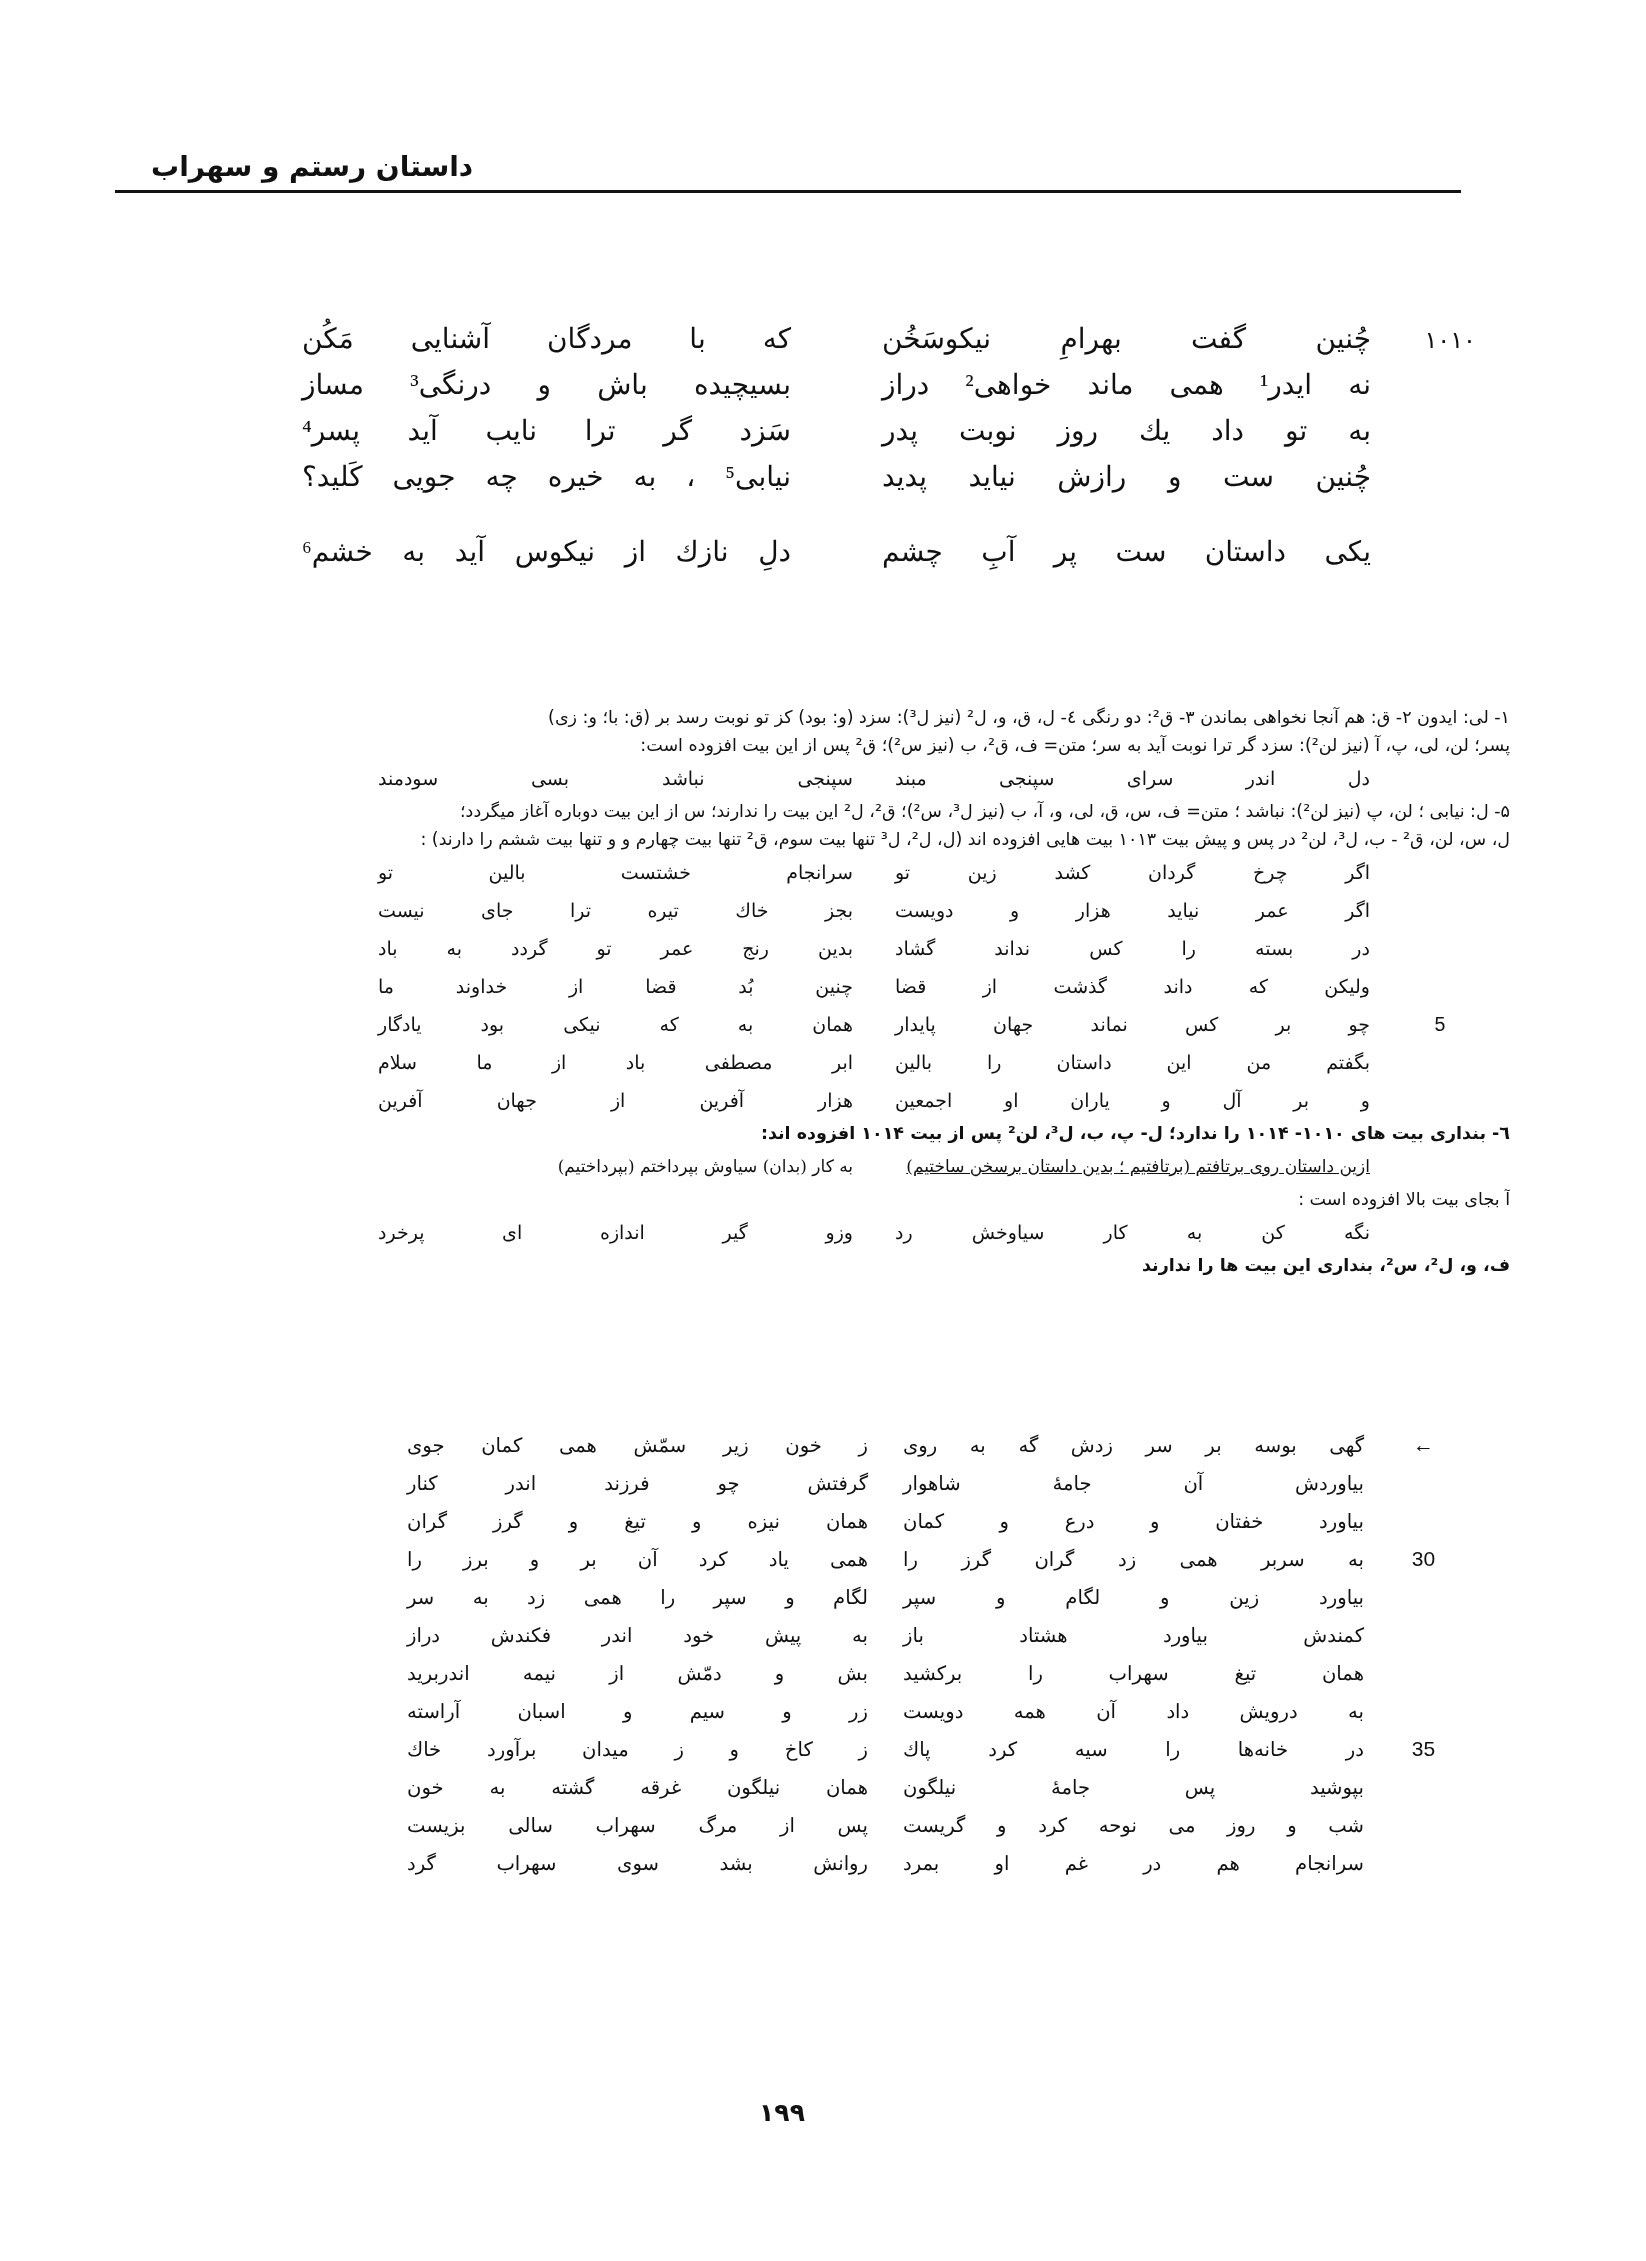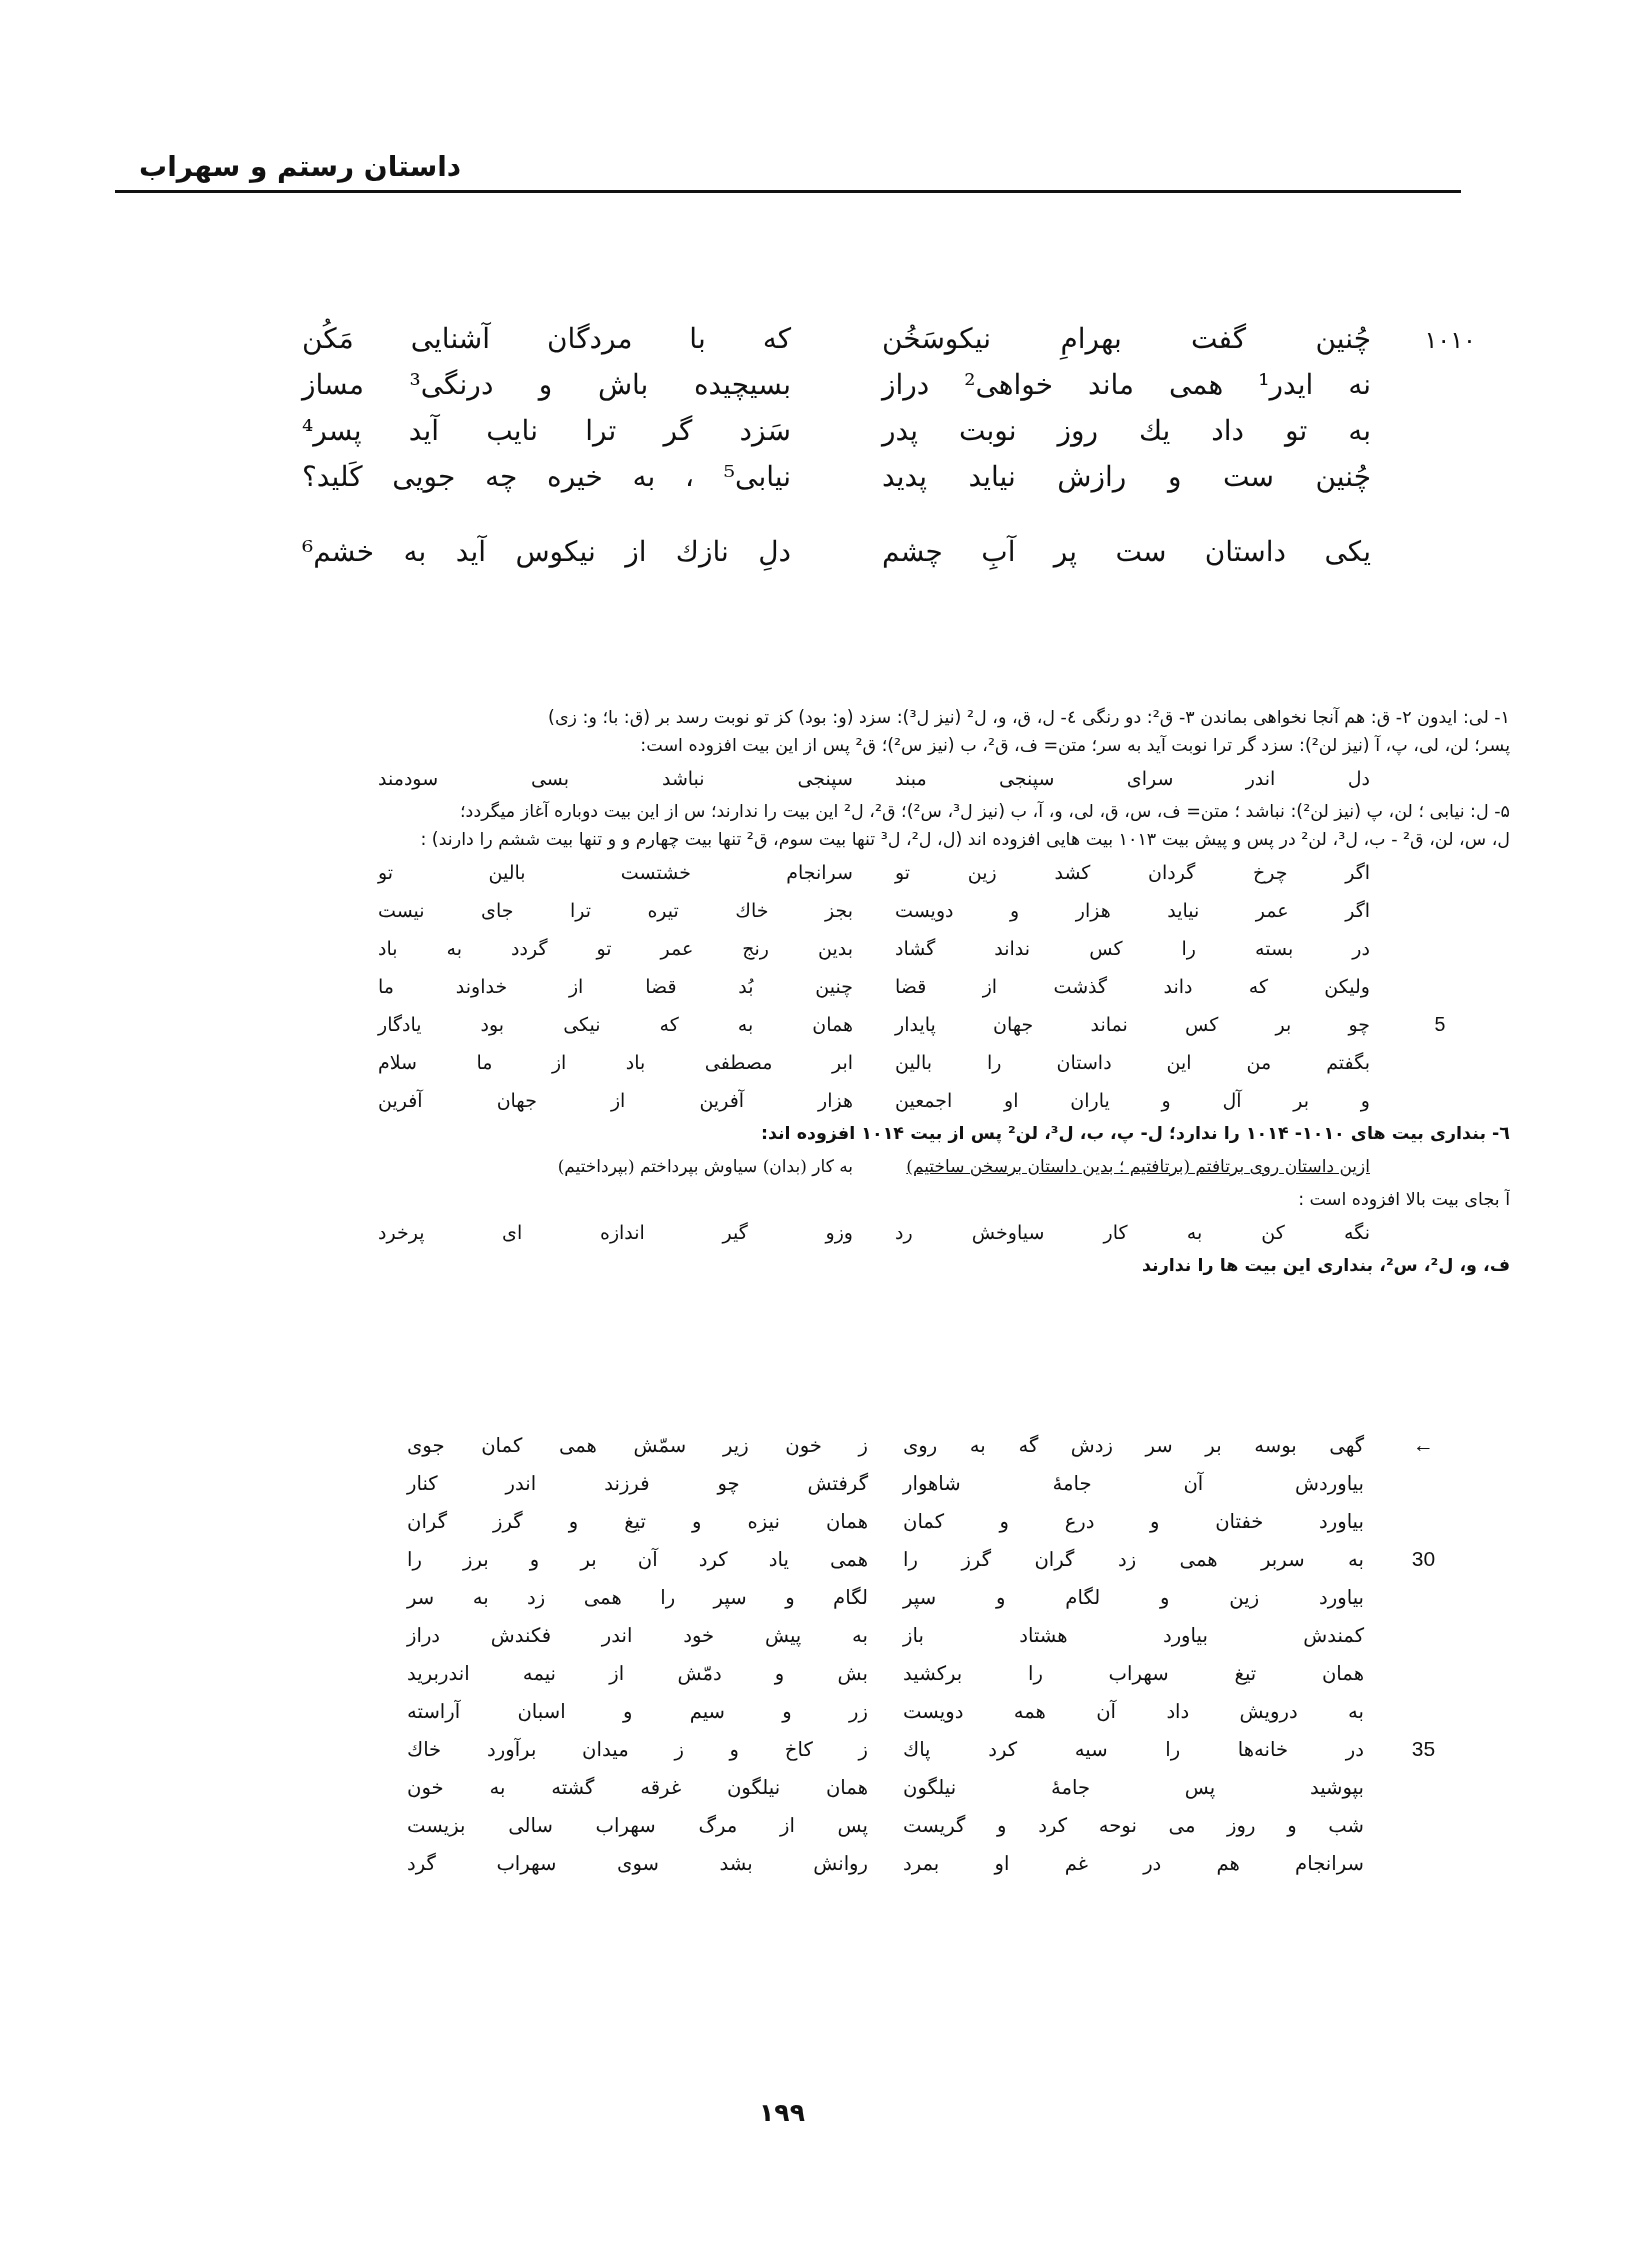--- a/index.html
+++ b/index.html
@@ -2,21 +2,21 @@
 <html style="font-size:11.2px"><head>
 <meta charset="utf-8">
 <style>
   html, body { margin: 0; padding: 0; background: #ffffff; }
   body {
     width: 1647px; height: 2261px; position: relative; overflow: hidden;
     font-family: "DejaVu Sans", sans-serif; color: #111111;
   }
   .page { position: absolute; inset: 0; }
   .running-head {
-    position: absolute; left: 139px; top: 150px;
+    position: absolute; left: 151px; top: 150px;
     font-family: "DejaVu Sans", sans-serif; font-weight: bold;
     font-size: 28px; direction: rtl; white-space: nowrap;
   }
   .head-rule {
     position: absolute; left: 115px; top: 190px; width: 1346px; height: 2.8px;
     background: #111111;
   }
   
   .verse-block { position: absolute; direction: rtl; }
   .main-verses { left: 259px; top: 322px; width: 1217px; }
@@ -24,20 +24,21 @@
     display: flex; flex-direction: row; align-items: baseline;
     height: 46px; font-family: "DejaVu Serif", serif; font-size: 28px;
   }
   .bayt .num {
     width: 105px; text-align: right; font-family: "DejaVu Sans", sans-serif;
     font-size: 24px;
   }
   .bayt .misra {
     width: 489px; text-align: justify; text-align-last: justify;
     white-space: nowrap;
+    font-family: Liberation Serif, serif;
   }
   .bayt .gap { width: 91px; }
   .bayt.spaced { margin-top: 29px; }
   
   .footnotes {
     position: absolute; left: 140px; top: 703px; width: 1370px;
     direction: rtl; font-family: "DejaVu Sans", sans-serif; font-size: 17.5px;
     line-height: 28px;
   }
   .fn-line { white-space: nowrap; overflow: hidden; }

